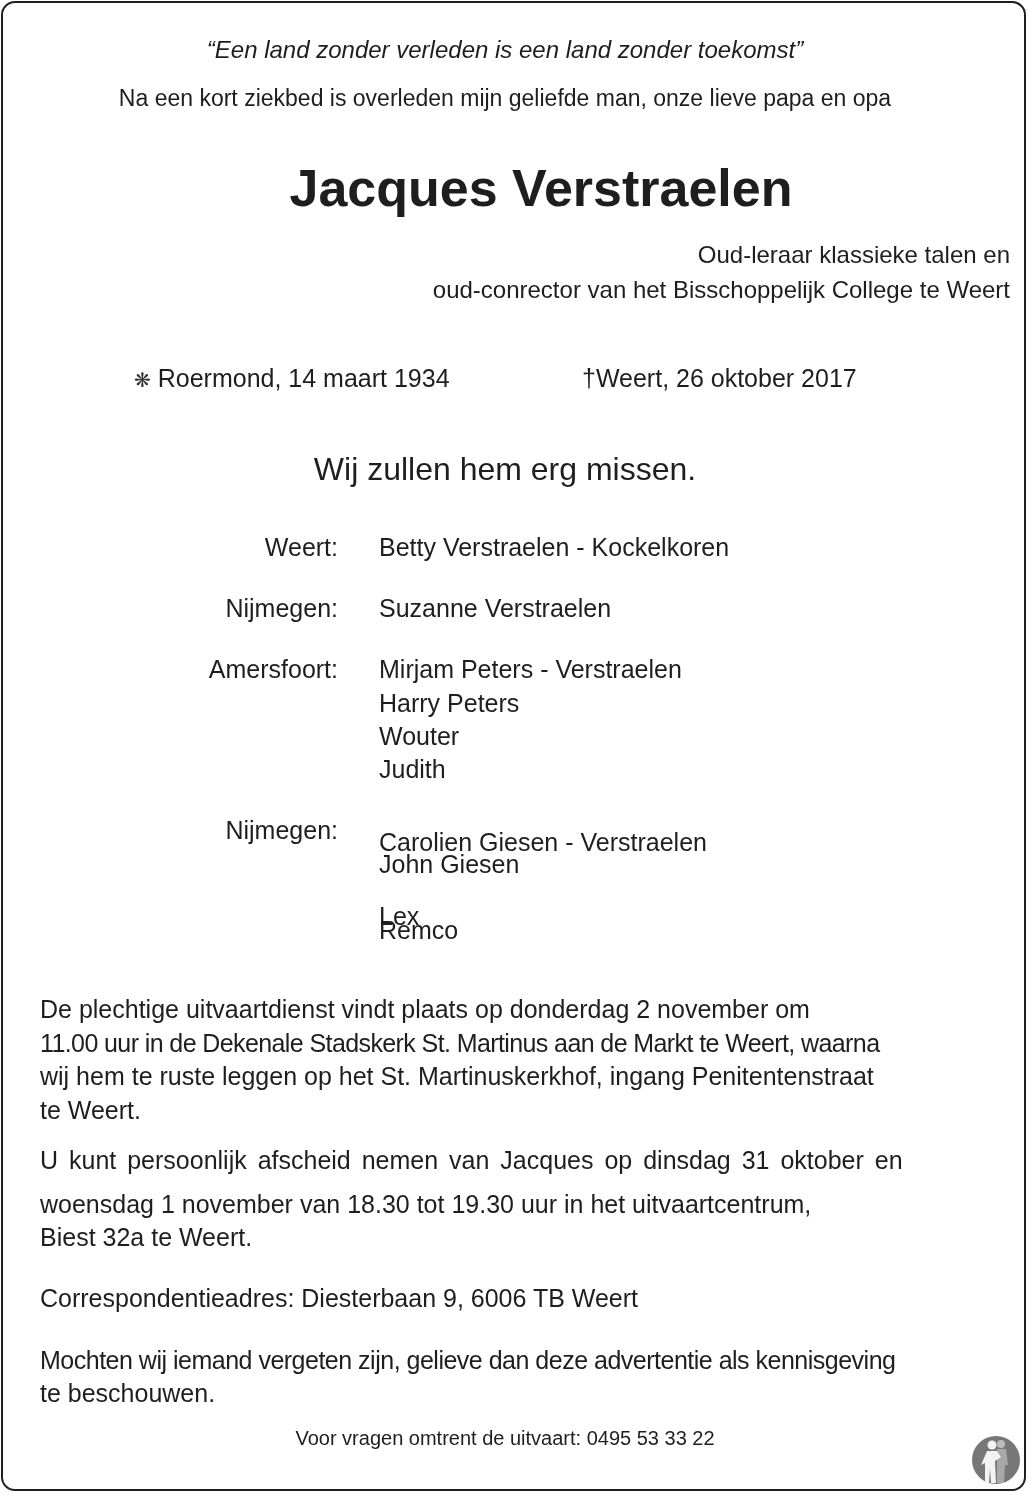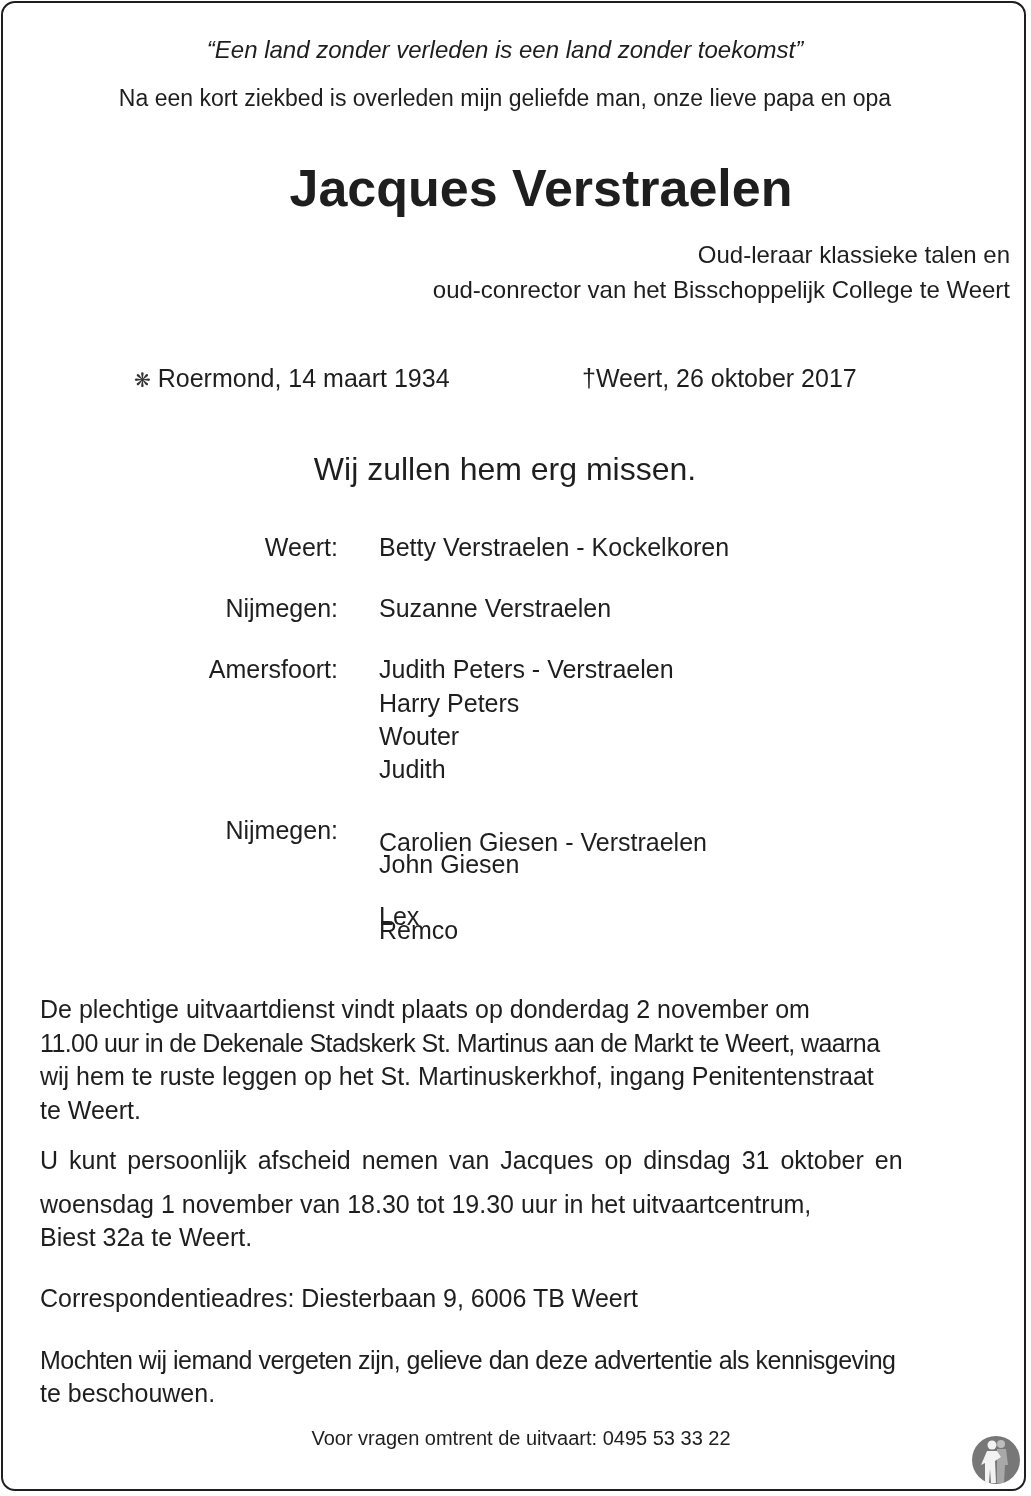--- a/index.html
+++ b/index.html
@@ -15,21 +15,21 @@
     .occ { font-size: 24px; text-align: right; }
     .occ1 { top: 241px; }
     .occ2 { top: 276px; }
     .date { top: 364px; font-size: 25px; }
     .birth { left: 134px; }
     .death { left: 582px; }
     .miss { top: 451px; font-size: 32px; }
     .fam-label { width: 338px; left: 0; text-align: right; font-size: 25px; }
     .fam-name { left: 379px; font-size: 25px; }
     .para { left: 40px; font-size: 25px; line-height: 33.5px; }
-    .phone { top: 1427px; font-size: 20px; padding-left: 16px; }
+    .phone { top: 1427px; font-size: 20px; }
     .logo { position: absolute; left: 971px; top: 1435px; width: 50px; height: 50px; }
   </style>
 </head>
 <body>
 
 <div class="frame"></div>
 
 <div class="abs center quote">“Een land zonder verleden is een land zonder toekomst”</div>
 <div class="abs center intro">Na een kort ziekbed is overleden mijn geliefde man, onze lieve papa en opa</div>
 <div class="abs center name">Jacques Verstraelen</div>
@@ -46,21 +46,21 @@
 
 <div class="abs center miss">Wij zullen hem erg missen.</div>
 
 <div class="abs fam-label" style="top:533px">Weert:</div>
 <div class="abs fam-name" style="top:533px">Betty Verstraelen - Kockelkoren</div>
 
 <div class="abs fam-label" style="top:594px">Nijmegen:</div>
 <div class="abs fam-name" style="top:594px">Suzanne Verstraelen</div>
 
 <div class="abs fam-label" style="top:655px">Amersfoort:</div>
-<div class="abs fam-name" style="top:655px">Judith Peters - Verstraelen</div>
+<div class="abs fam-name" style="top:655px">Mirjam Peters - Verstraelen</div>
 <div class="abs fam-name" style="top:689px">Harry Peters</div>
 <div class="abs fam-name" style="top:722px">Wouter</div>
 <div class="abs fam-name" style="top:755px">Judith</div>
 
 <div class="abs fam-label" style="top:816px">Nijmegen:</div>
 <div class="abs fam-name" style="top:828px">Carolien Giesen - Verstraelen</div>
 <div class="abs fam-name" style="top:850px">John Giesen</div>
 <div class="abs fam-name" style="top:902px">Lex</div>
 <div class="abs fam-name" style="top:916px">Remco</div>
 

